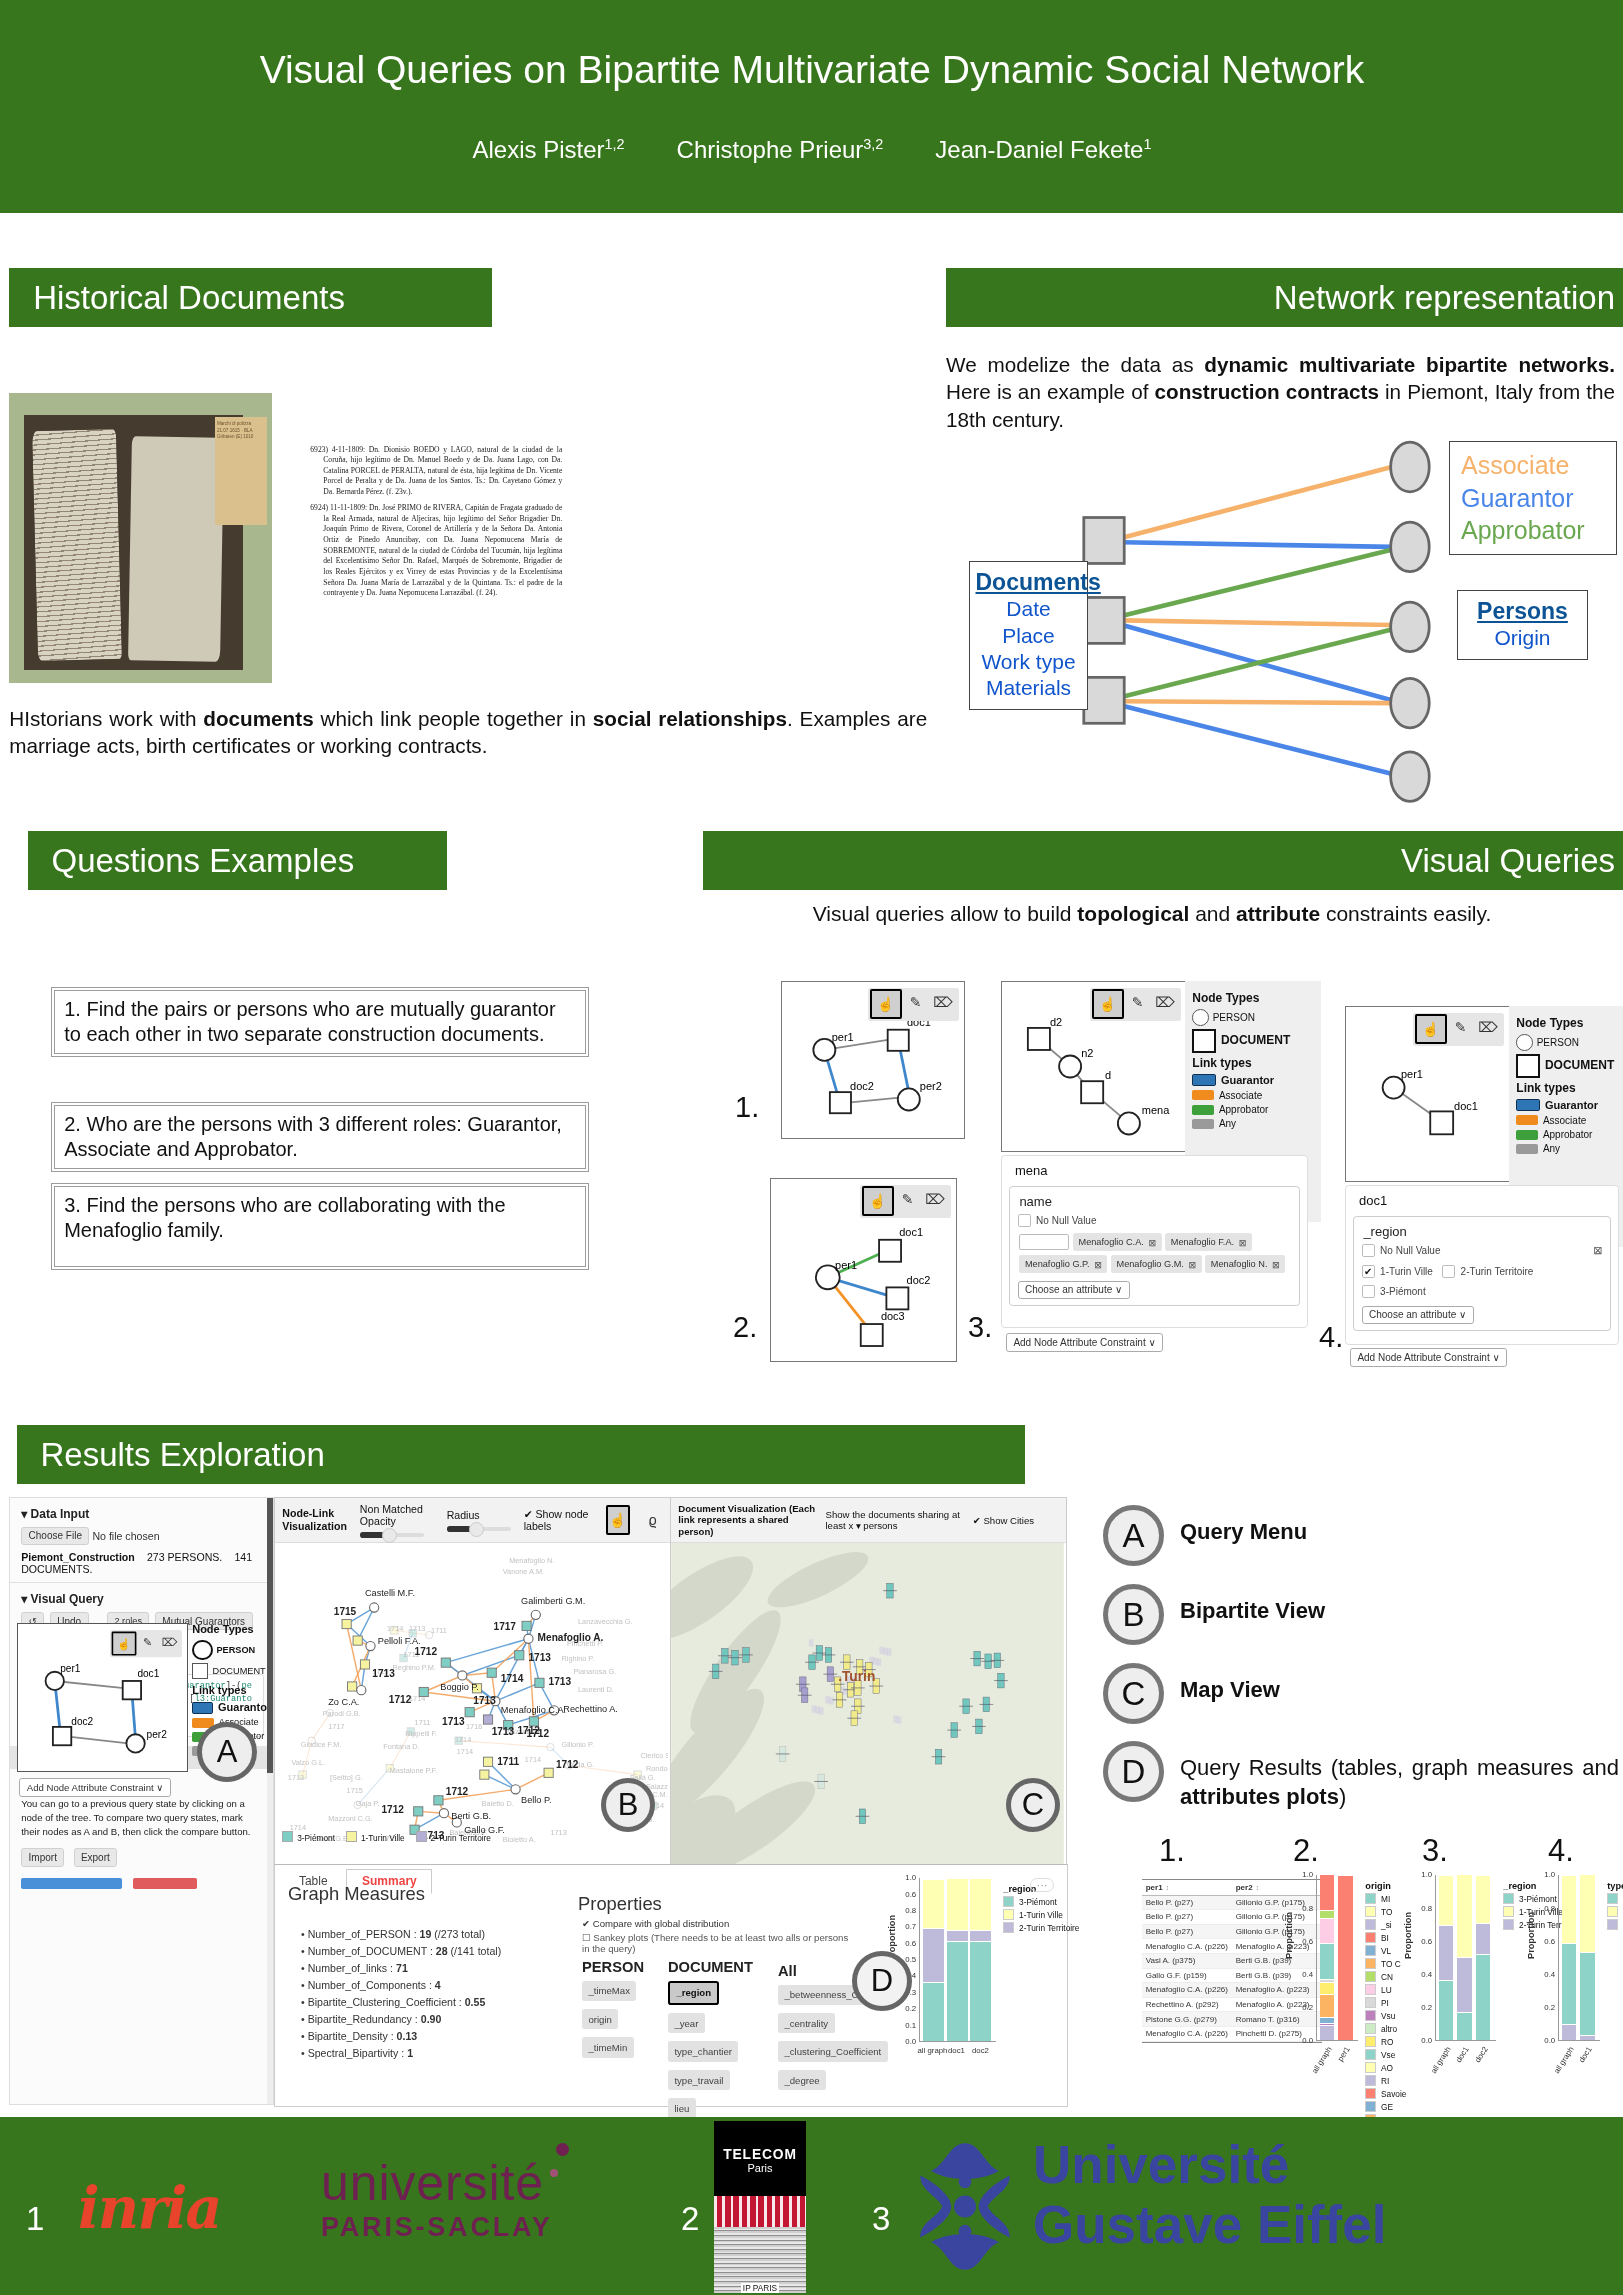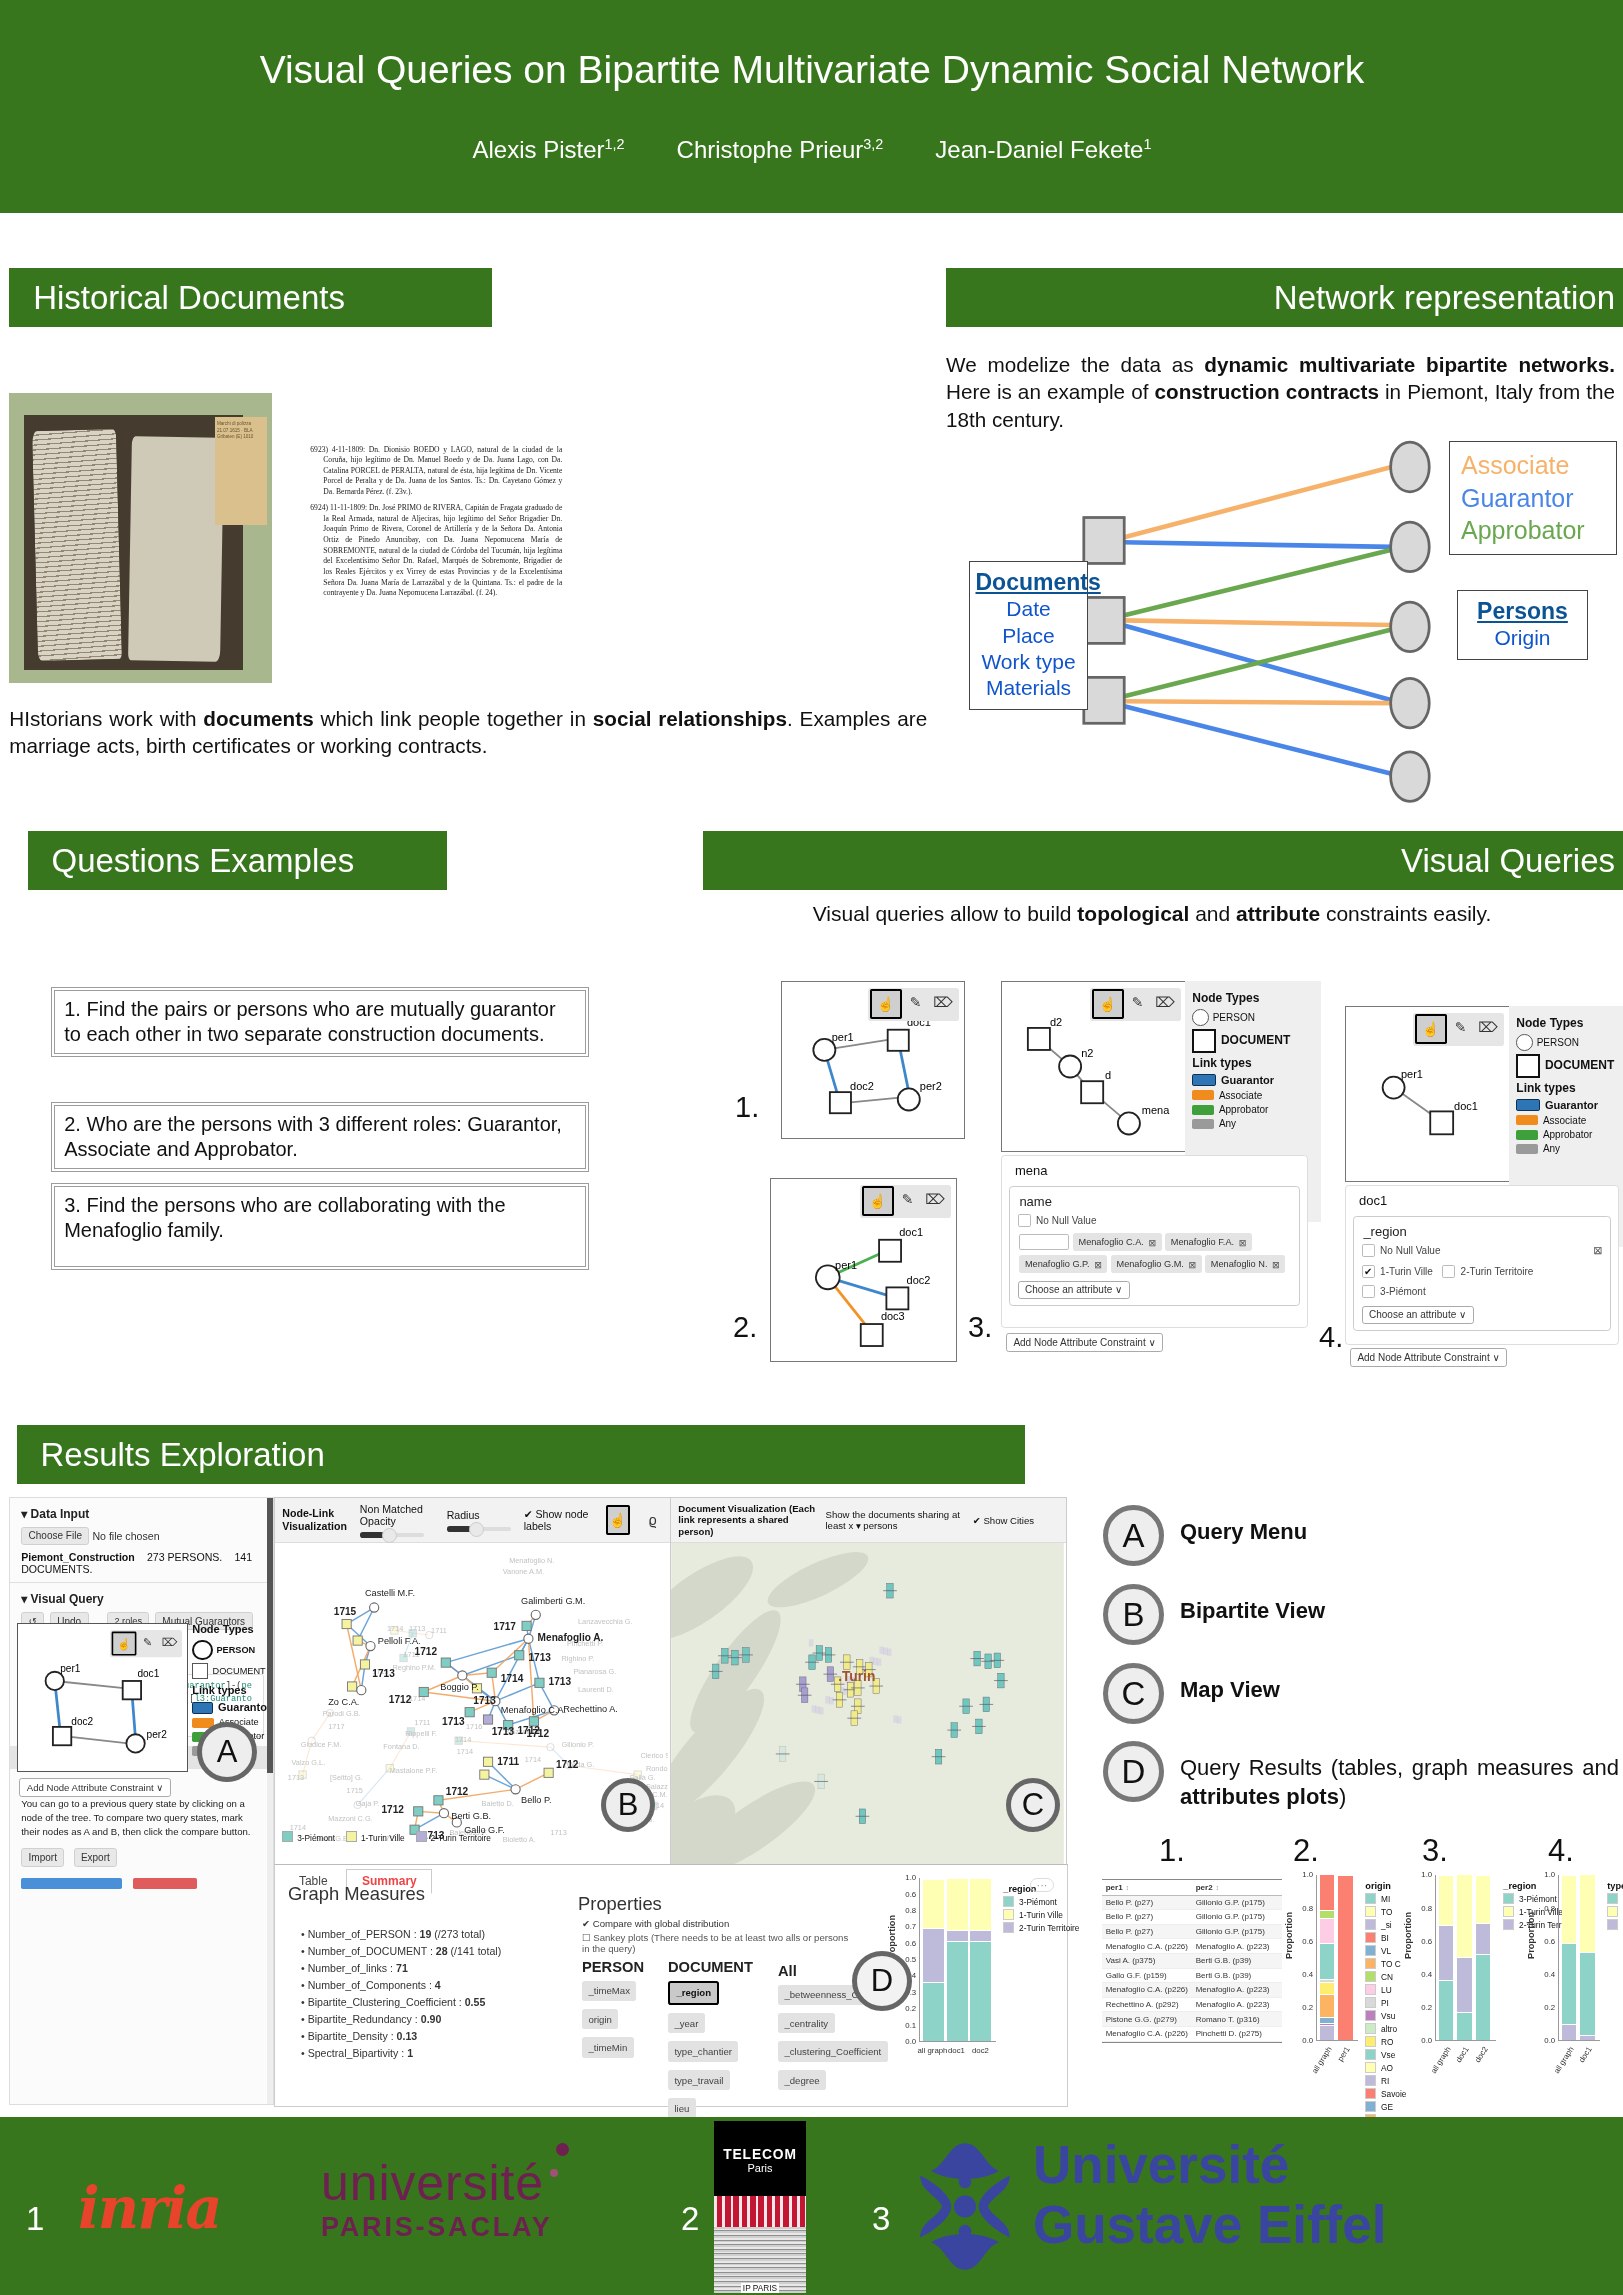--- a/index.html
+++ b/index.html
@@ -83,21 +83,21 @@
   .ch-plot{position:relative;display:flex;align-items:flex-end;border-left:0.9px solid #999;border-bottom:0.9px solid #999;padding:0 2.8px;}
   .ch-col{display:flex;flex-direction:column-reverse;}
   .ch-seg{width:100%;box-shadow:0 0.9px 0 #fff inset;}
   .ch-cats{position:relative;height:42px;}
   .ch-cats span{position:absolute;font-size:7.8px;color:#333;}
   .ch-legend{font-size:8.3px;margin-left:7.3px;margin-top:5.5px;white-space:nowrap;}
   .ch-legend .lg-title{font-weight:bold;font-size:9.2px;margin-bottom:2.8px;}
   .lg-item{display:flex;align-items:center;margin:1.8px 0;}
   .lg-sw{width:9.2px;height:9.2px;margin-right:4.6px;border:0.9px solid #ccc;}
   
-  .ptable{font-size:8px;color:#333;border-top:1.8px solid #888;border-bottom:1.8px solid #888;}
+  .ptable{font-size:8px;color:#333;border-top:1.8px solid #888;border-bottom:1.8px solid #888;margin-left:40px;}
   .ptable .hrow{display:flex;font-weight:bold;border-bottom:0.9px solid #bbb;padding:2.8px 0;}
   .ptable .prow{display:flex;padding:2.3px 0;border-bottom:0.9px solid #eee;}
   .ptable .prow:nth-child(even){background:#f5f5f5;}
   .ptable .c1,.ptable .c2{width:50%;padding:0 3.7px;}
   .sorticon{color:#999;font-size:7.3px;margin-left:2.8px;}
   
   .footer{left:0;top:2117px;width:1624px;height:179px;background:#38761d;color:#fff;}
   .fnum{position:absolute;font-size:33px;color:#fff;}
   .inria{font-family:"DejaVu Serif",serif;font-style:italic;font-weight:bold;font-size:57px;color:#e8442c;letter-spacing:-1.8px;}
   .ups1{font-size:50px;color:#6e2150;letter-spacing:0.9px;}

